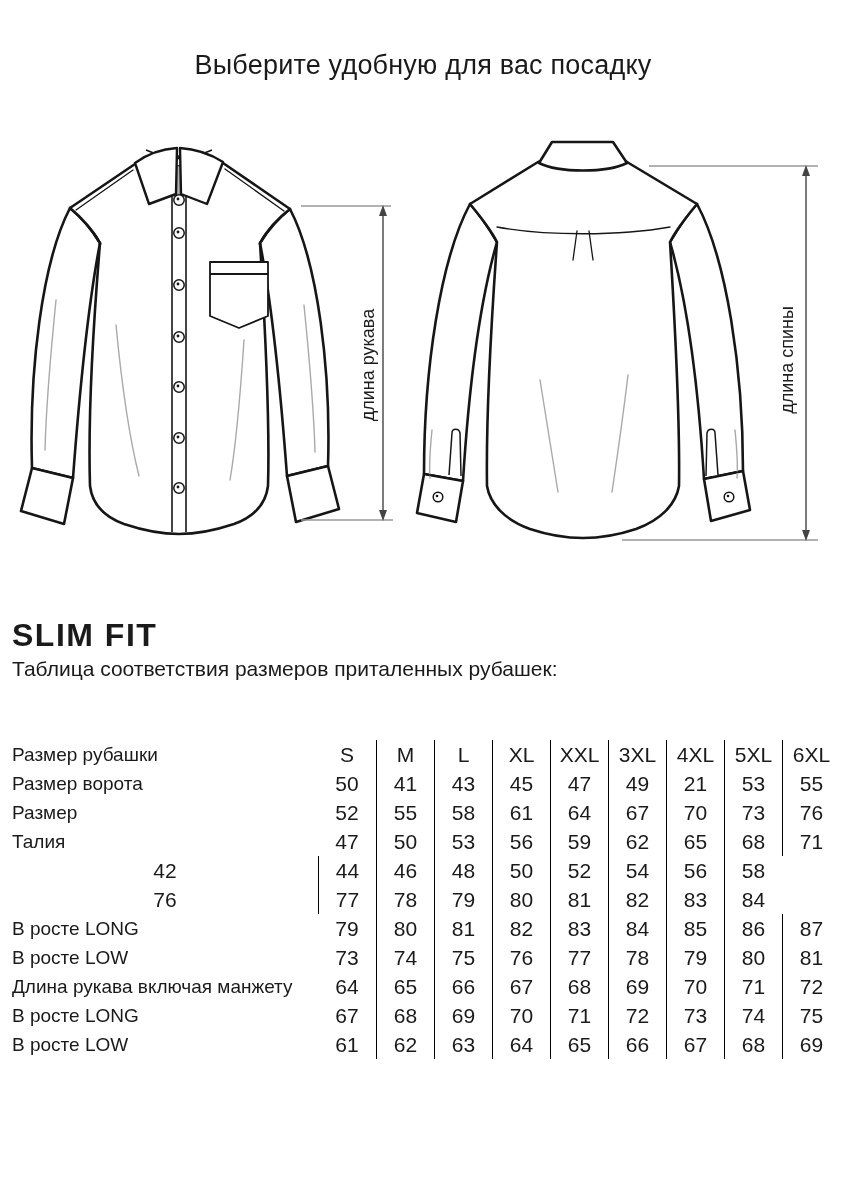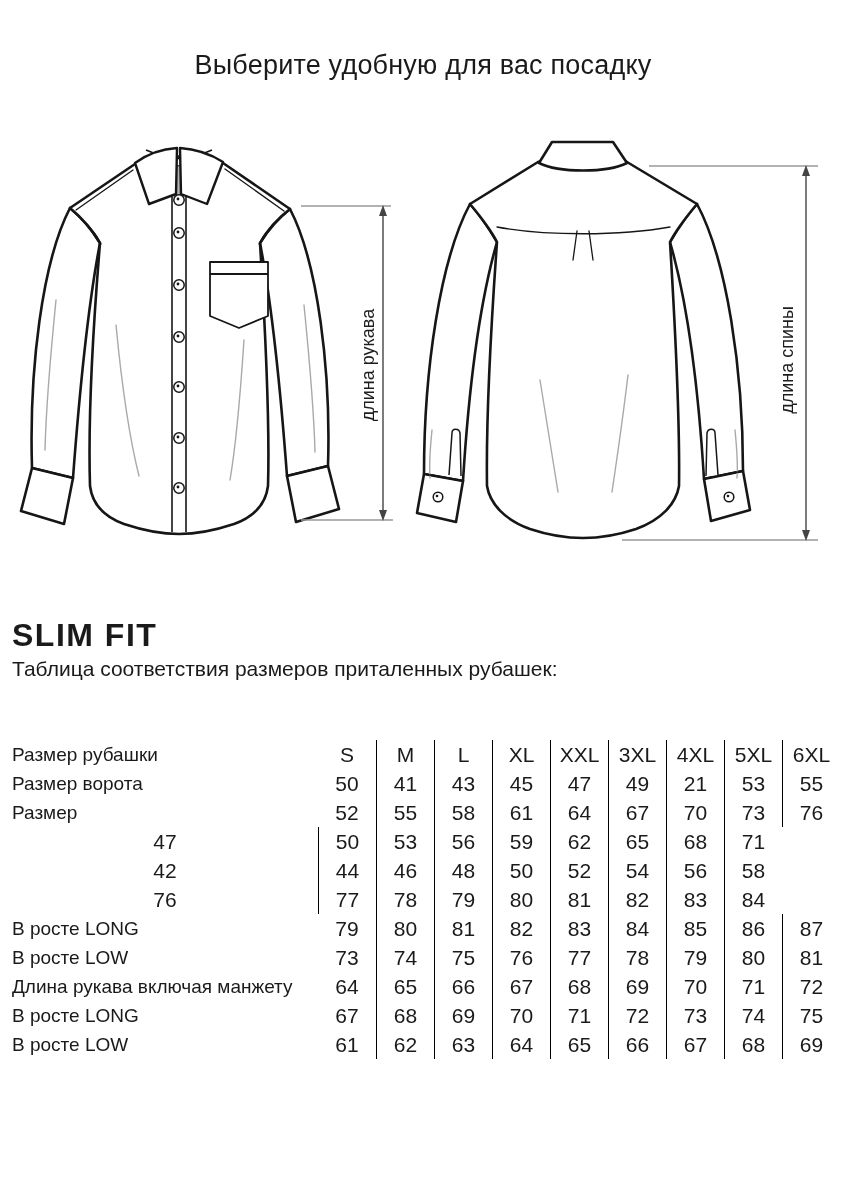--- a/index.html
+++ b/index.html
@@ -216,20 +216,21 @@
       <div class="val">55</div>
       <div class="val">58</div>
       <div class="val">61</div>
       <div class="val">64</div>
       <div class="val">67</div>
       <div class="val">70</div>
       <div class="val">73</div>
       <div class="val">76</div>
     </div>
     <div class="trow">
+      <div class="lbl">Талия</div>
       <div class="val first">47</div>
       <div class="val">50</div>
       <div class="val">53</div>
       <div class="val">56</div>
       <div class="val">59</div>
       <div class="val">62</div>
       <div class="val">65</div>
       <div class="val">68</div>
       <div class="val">71</div>
     </div>

